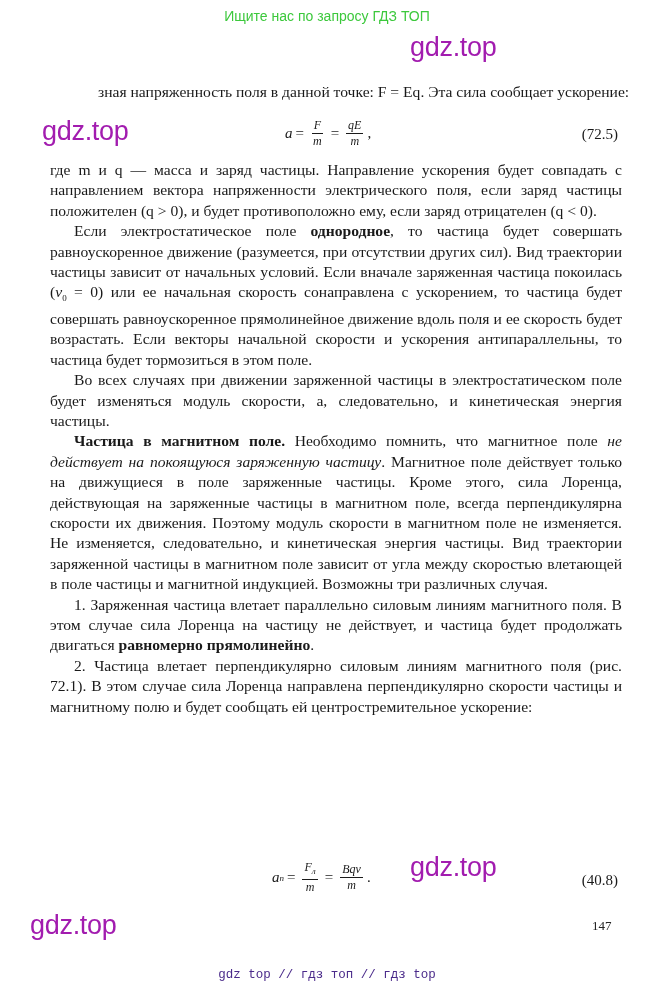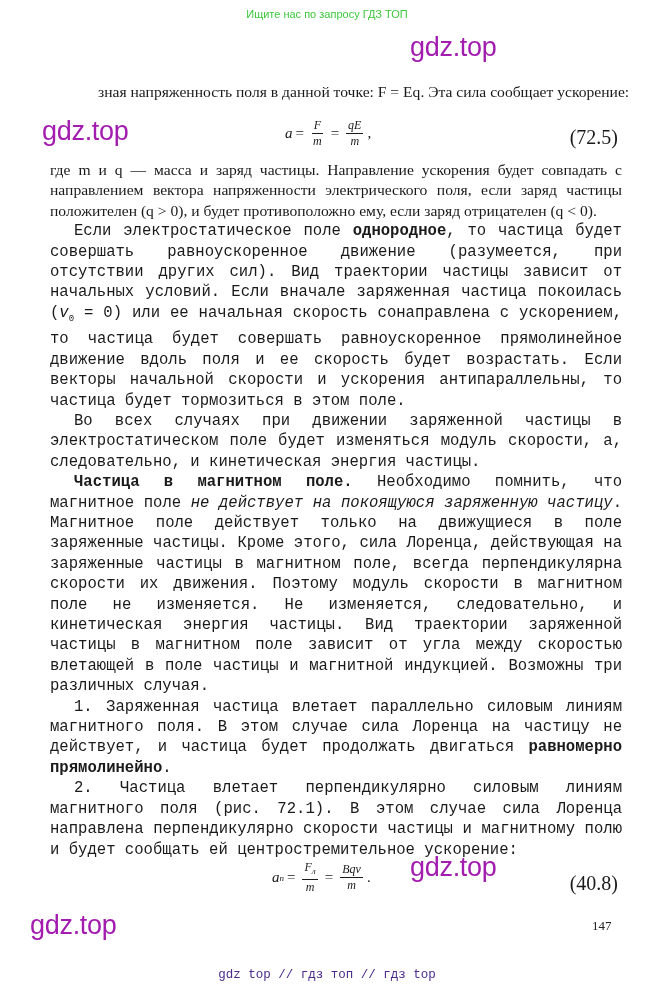--- a/index.html
+++ b/index.html
@@ -1,43 +1,43 @@
 <!DOCTYPE html>
 <html><head>
   <meta charset="utf-8">
   <style>
     html, body { margin: 0; padding: 0; background: #ffffff; }
     body { width: 654px; height: 994px; position: relative; overflow: hidden; }
     .top-banner {
       position: absolute; top: 8px; left: 0; width: 654px; text-align: center;
-      font-family: "Liberation Sans", sans-serif; font-size: 11px; color: #3cc83c;
+      font-family: "Liberation Sans", sans-serif; font-size: 14px; color: #3cc83c;
     }
     .footer-banner {
       position: absolute; top: 968px; left: 0; width: 654px; text-align: center;
       font-family: Liberation Mono, monospace; font-size: 12.5px; color: #4a2a8a;
     }
     .wm {
       position: absolute; font-family: "Liberation Sans", sans-serif; color: #a21caf;
       font-size: 27px; letter-spacing: -0.3px;
     }
     .page {
       position: absolute; left: 50px; width: 572px;
       font-family: "Liberation Serif", serif; font-size: 15.6px; color: #1a1a1a;
       line-height: 20.4px; text-align: justify;
     }
     .page p { margin: 0; }
-    .indent { text-indent: 24px; font-family: Liberation Mono, monospace; }
+    .indent { text-indent: 24px; }
     .b { font-weight: bold; }
     .i { font-style: italic; }
     .formula-row { position: absolute; left: 50px; width: 572px; height: 40px; font-family: "Liberation Serif", serif; color: #1a1a1a; }
     .formula { position: absolute; display: flex; align-items: center; font-size: 15px; }
     .frac { display: inline-flex; flex-direction: column; align-items: center; margin: 0 4px; font-size: 12px; font-style: italic; }
     .frac .num { border-bottom: 1px solid #1a1a1a; padding: 0 2px; line-height: 15px; }
     .frac .den { line-height: 15px; padding: 0 2px; }
-    .eqno { position: absolute; right: 4px; font-size: 20px; }
+    .eqno { position: absolute; right: 4px; font-size: 15px; }
     .op { margin: 0 3px; }
     .pagenum { position: absolute; left: 592px; top: 918px; font-family: "Liberation Serif", serif; font-size: 13px; font-weight: normal; color: #222; }
     sub { font-size: 9px; }
     sup { font-size: 8px; }
   </style>
 </head>
 <body>
 
 <div class="top-banner">Ищите нас по запросу ГДЗ ТОП</div>
 

